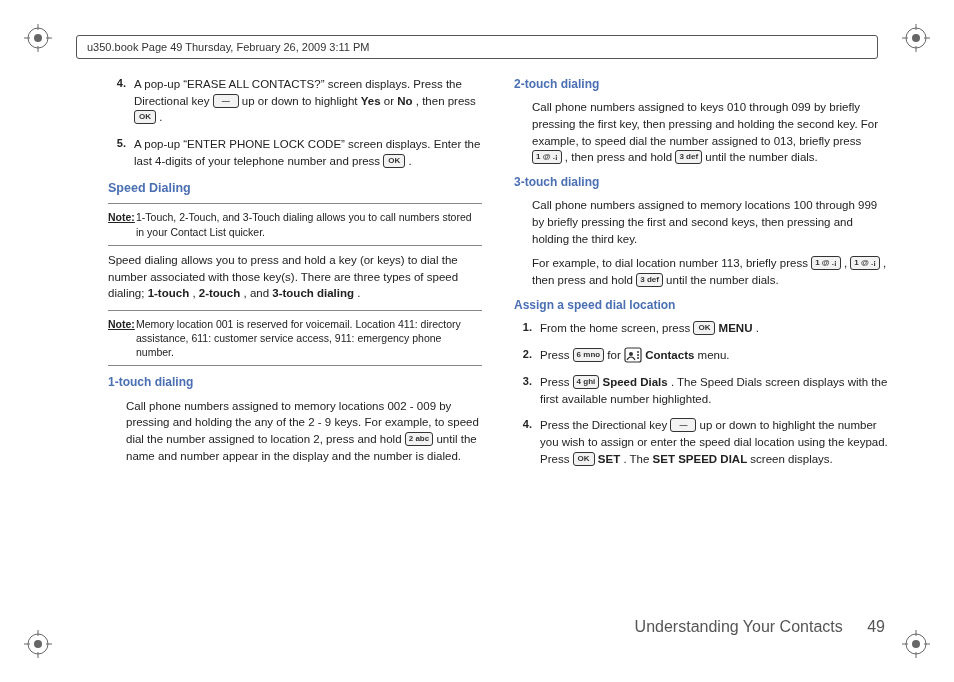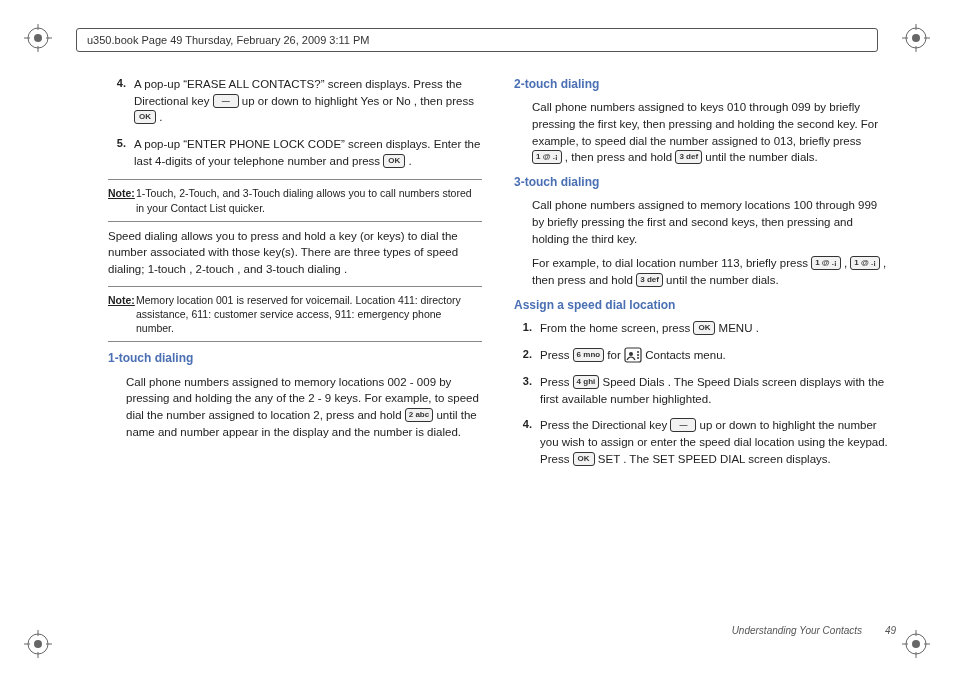--- a/index.html
+++ b/index.html
@@ -4,42 +4,42 @@
 <style>
   * { box-sizing: border-box; margin: 0; padding: 0; }
   html, body { width: 954px; height: 682px; overflow: hidden; background: #fff; font-family: Arial, Helvetica, sans-serif; color: #222; }
   .page { position: relative; width: 954px; height: 682px; }
   .corner { position: absolute; width: 28px; height: 28px; }
   .corner svg { width: 100%; height: 100%; }
   .corner.tl { top: 24px; left: 24px; }
   .corner.tr { top: 24px; right: 24px; }
   .corner.bl { bottom: 24px; left: 24px; }
   .corner.br { bottom: 24px; right: 24px; }
-  .header-bar { position: absolute; top: 28px; left: 76px; right: 76px; height: 24px; border: 1px solid #555; border-radius: 3px; display: flex; align-items: center; padding: 0 10px; font-size: 11px; color: #333; }
+  .header-bar { position: absolute; top: 35px; left: 76px; right: 76px; height: 24px; border: 1px solid #555; border-radius: 3px; display: flex; align-items: center; padding: 0 10px; font-size: 11px; color: #333; }
   .columns { position: absolute; top: 76px; left: 108px; right: 66px; bottom: 70px; display: flex; gap: 32px; }
   .col { flex: 1; font-size: 11.5px; line-height: 1.45; }
   .ol-item { display: flex; margin-bottom: 10px; }
   .ol-num { width: 26px; flex: 0 0 26px; font-weight: bold; font-size: 11px; text-align: right; padding-right: 8px; }
   .ol-body { flex: 1; }
   .section-blue { color: #4a6fb3; font-weight: bold; font-size: 12.5px; margin: 10px 0 6px 0; }
   .section-blue-it { color: #4a6fb3; font-weight: bold; font-size: 12px; margin: 8px 0 6px 0; }
   .hr { border: none; border-top: 1px solid #888; margin: 6px 0; }
   .note { font-size: 10.5px; line-height: 1.35; }
   .note-label { font-weight: bold; }
   .note-body { }
   .note-row { display: flex; }
   .note-row .note-label { flex: 0 0 28px; text-decoration: underline; }
   .note-row .note-body { flex: 1; }
   .para { margin-bottom: 8px; }
-  .bold { font-weight: normal; }
+  .bold { font-weight: bold; }
   .key { display: inline-block; vertical-align: middle; border: 1px solid #333; border-radius: 3px; background: #f2f2f2; font-size: 8px; line-height: 1; padding: 2px 3px; min-width: 22px; text-align: center; position: relative; top: -1px; font-weight: bold; color:#333; }
   .key.ok { min-width: 18px; padding: 2px 4px; }
   .key.wide { min-width: 26px; }
   .contacts-icon { display:inline-block; vertical-align:middle; width:18px; height:16px; position:relative; top:-1px; }
-  .footer { position: absolute; bottom: 46px; right: 58px; font-size: 10px; color: #555; font-style: italic; }
+  .footer { position: absolute; bottom: 46px; right: 69px; font-size: 16px; color: #555; }
   .footer .pn { margin-left: 20px; }
 </style>
 </head>
 <body>
 
 <div class="page">
 
   <div class="corner tl"><svg viewBox="0 0 28 28">
         <circle cx="14" cy="14" r="10" fill="none" stroke="#666" stroke-width="1"></circle>
         <circle cx="14" cy="14" r="4" fill="#666"></circle>
@@ -106,20 +106,21 @@
 
       <div class="ol-item">
         <div class="ol-num">5.</div>
         <div class="ol-body">
           <span>A pop-up “ENTER PHONE LOCK CODE” screen displays. Enter the last 4-digits of your telephone number and press </span>
           <span class="key ok">OK</span>
           <span>.</span>
         </div>
       </div>
 
+      <div class="section-blue">Speed Dialing</div>
       <hr class="hr">
       <div class="note-row note">
         <span class="note-label">Note:</span>
         <span class="note-body">1-Touch, 2-Touch, and 3-Touch dialing allows you to call numbers stored in your Contact List quicker.</span>
       </div>
       <hr class="hr">
 
       <div class="para">
         <span>Speed dialing allows you to press and hold a key (or keys) to dial the number associated with those key(s). There are three types of speed dialing; </span>
         <span class="bold">1-touch</span>

